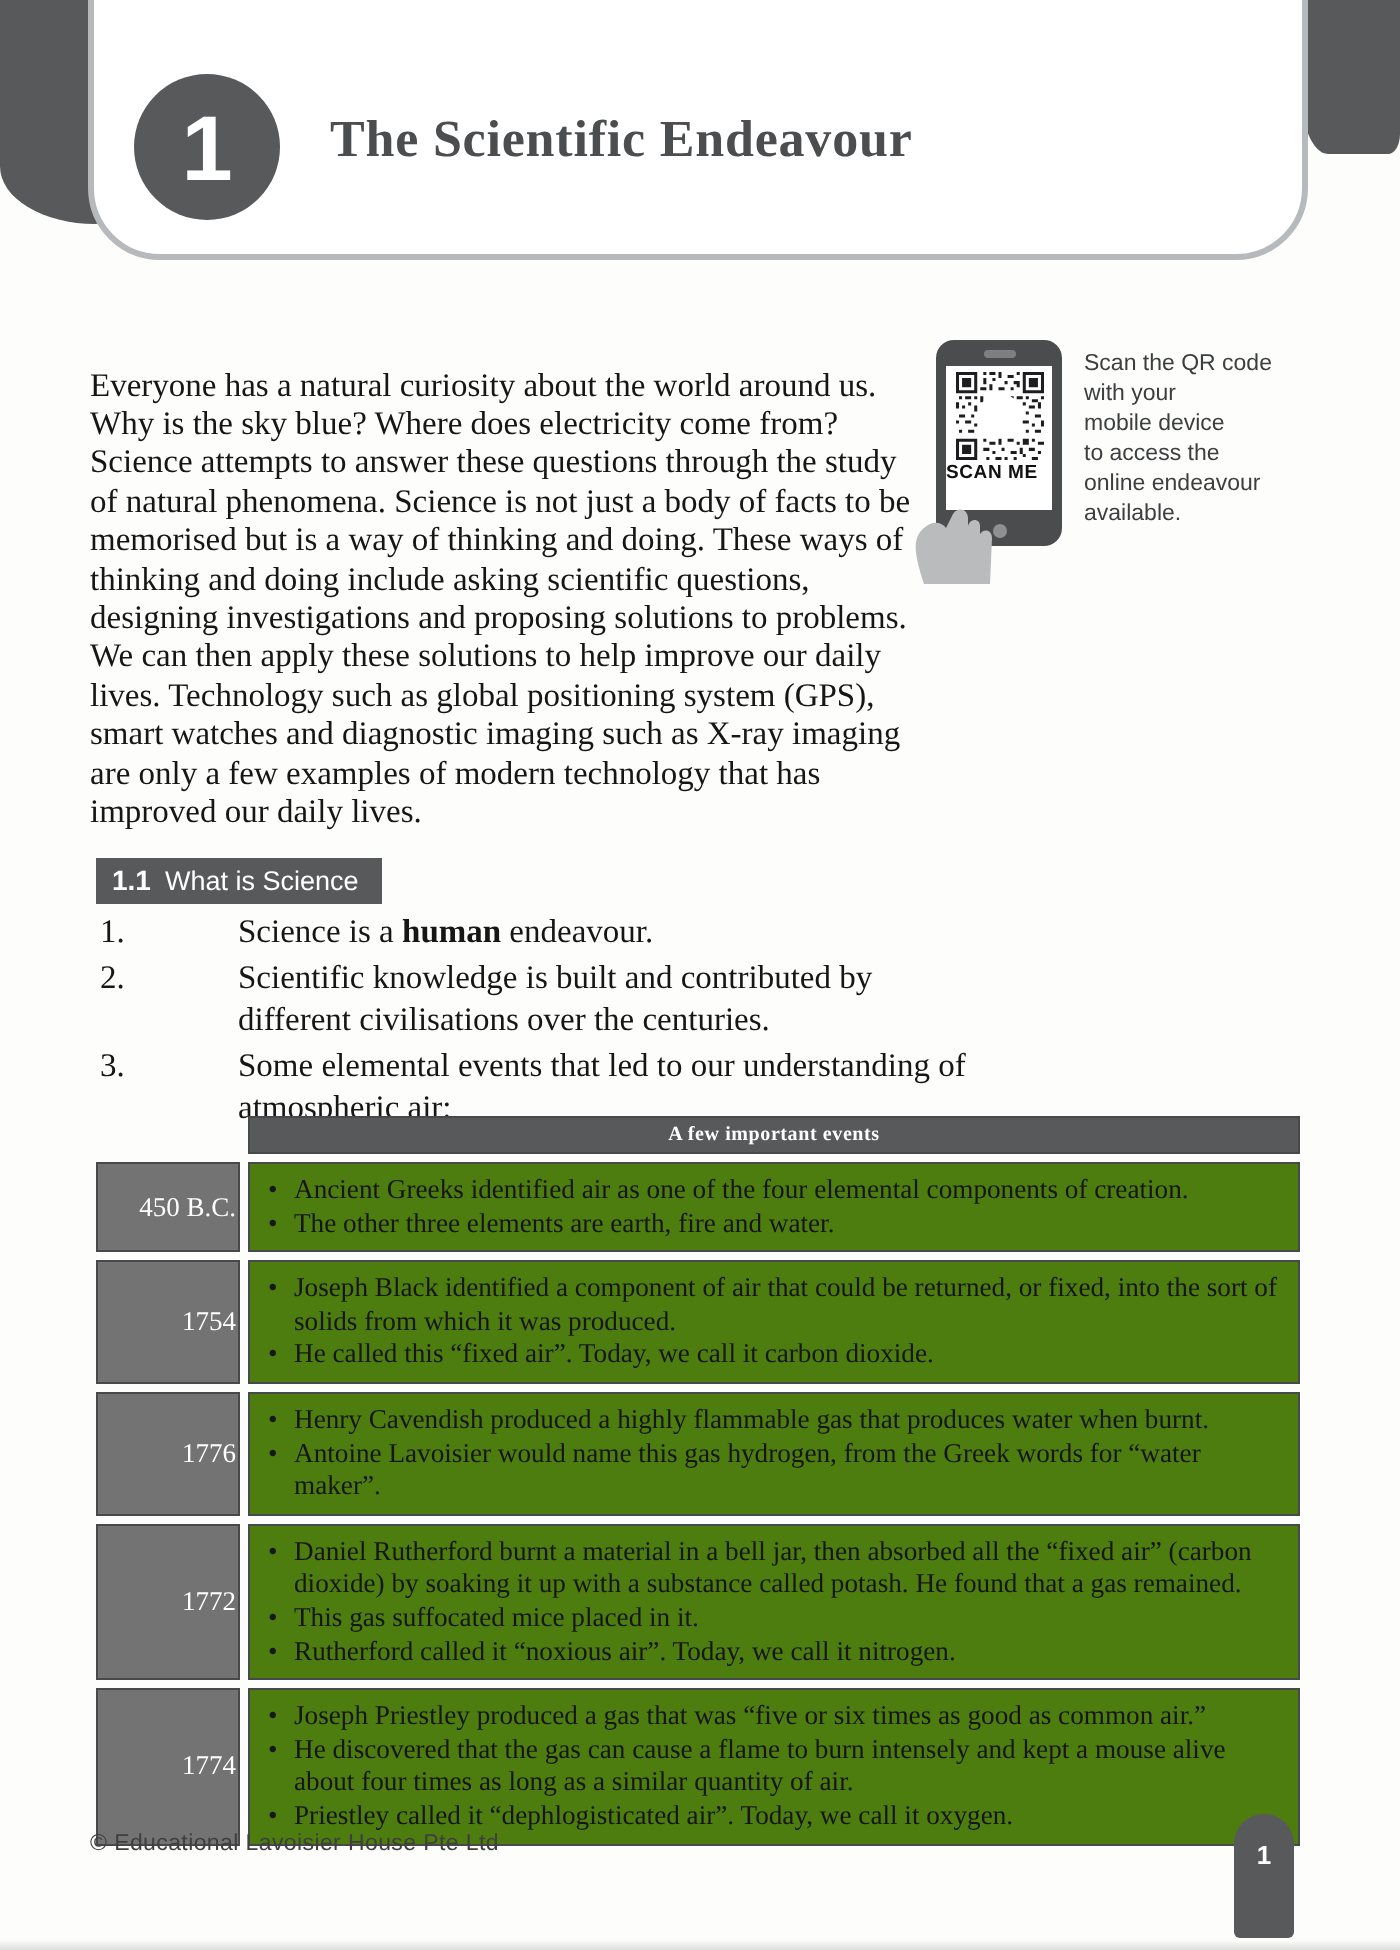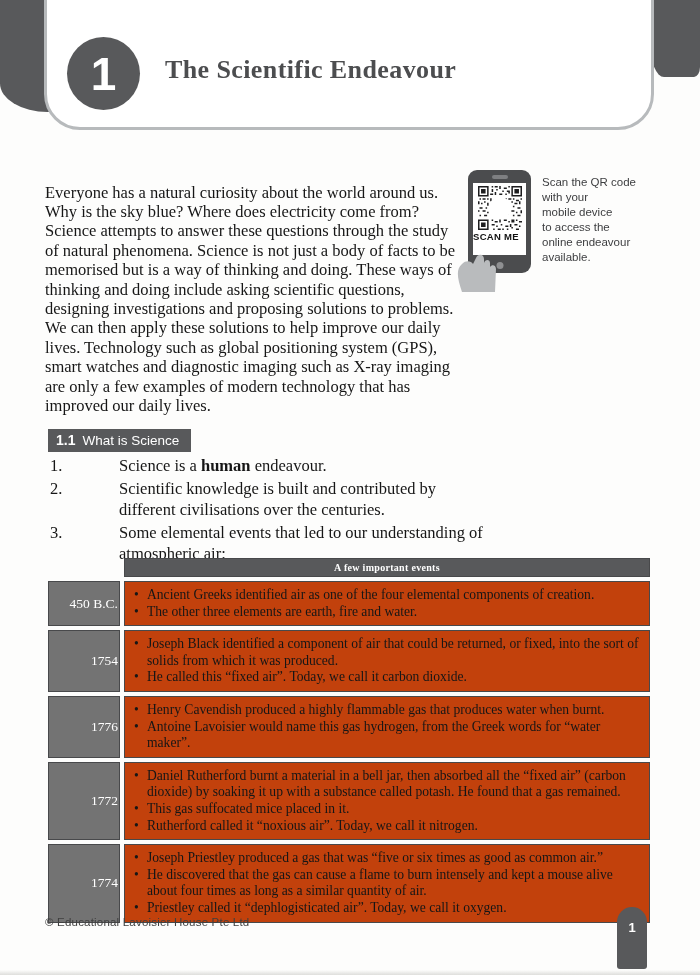--- a/index.html
+++ b/index.html
@@ -85,21 +85,21 @@
   .events-table th.tbl-head{
     background:#58595b;color:#fff;font-weight:700;font-size:10px;
     padding:3px 2px;letter-spacing:.3px;
   }
   .events-table td.year{
     width:72px;background:#737373;color:#fff;font-weight:400;font-size:13.5px;
     text-align:right;vertical-align:middle;
   }
   .events-table td.content{
     width:526px;font-size:13.6px;line-height:16.6px;padding:5px 8px 5px 6px;
-    vertical-align:middle;background:#c2410c;
+    vertical-align:middle;background:#4d7c0f;
   }
   .content ul{margin:0;padding:0;list-style:none;}
   .content li{position:relative;padding-left:16px;}
   .content li::before{content:"\2022";position:absolute;left:3px;}
   
   .footer-copyright{
     position:absolute;left:45px;top:916px;font-family:"Liberation Sans",sans-serif;
     font-size:11.5px;color:#3f3f3f;letter-spacing:.2px;
   }
   .page-tab{

